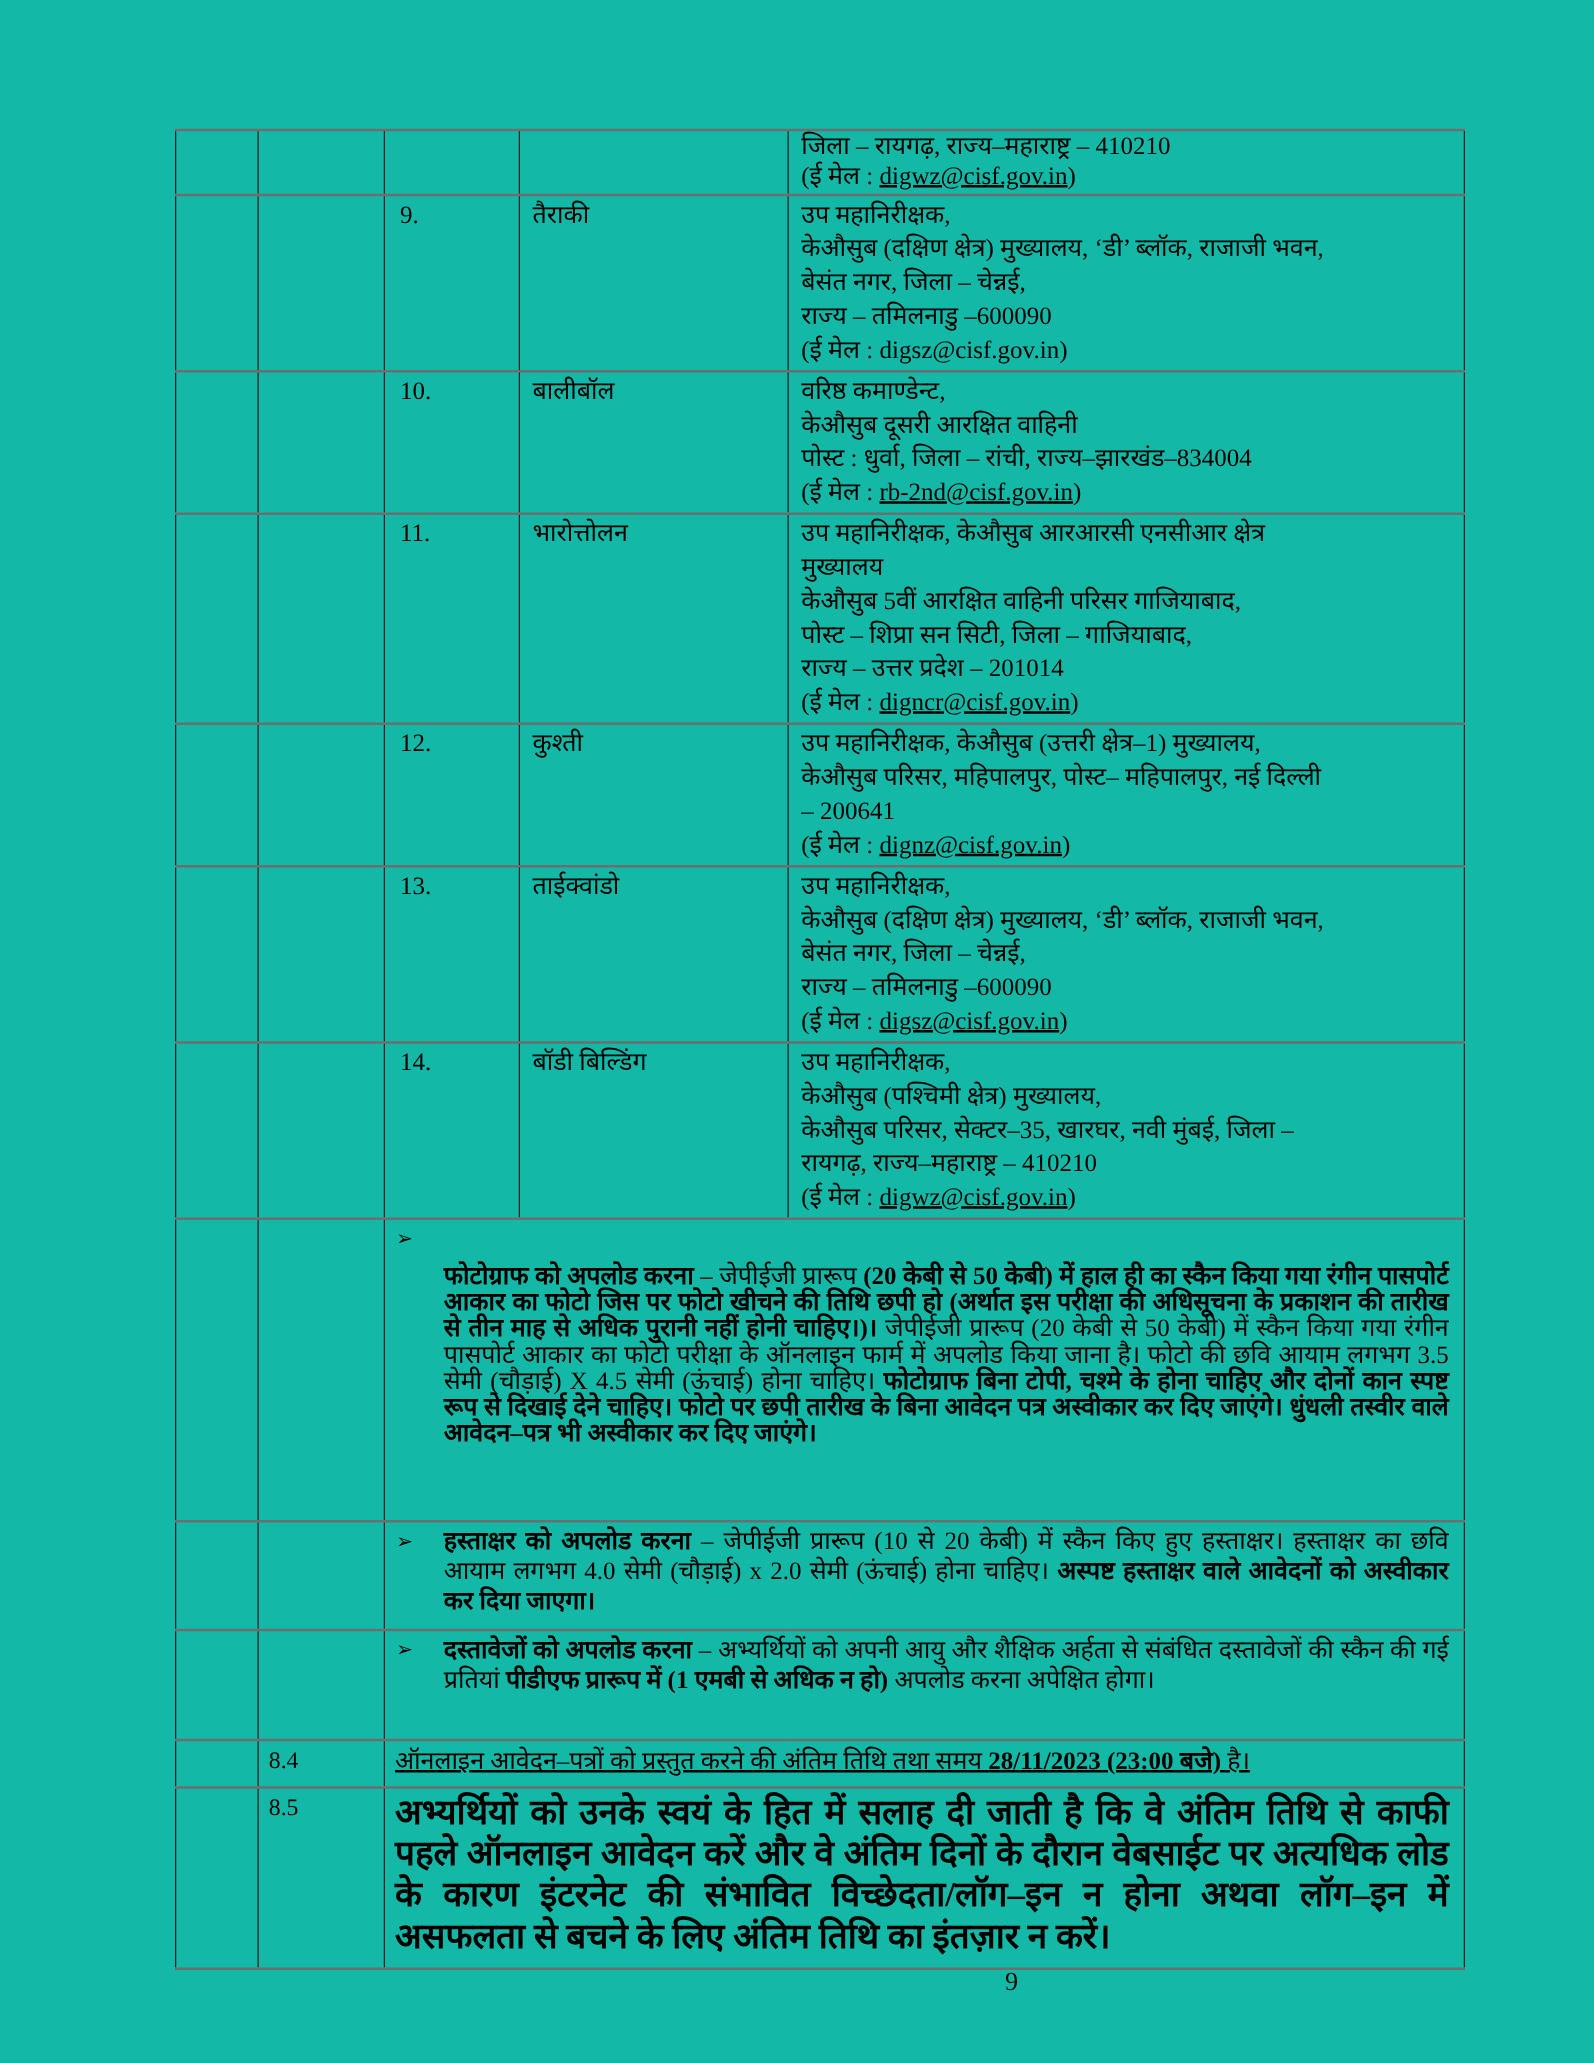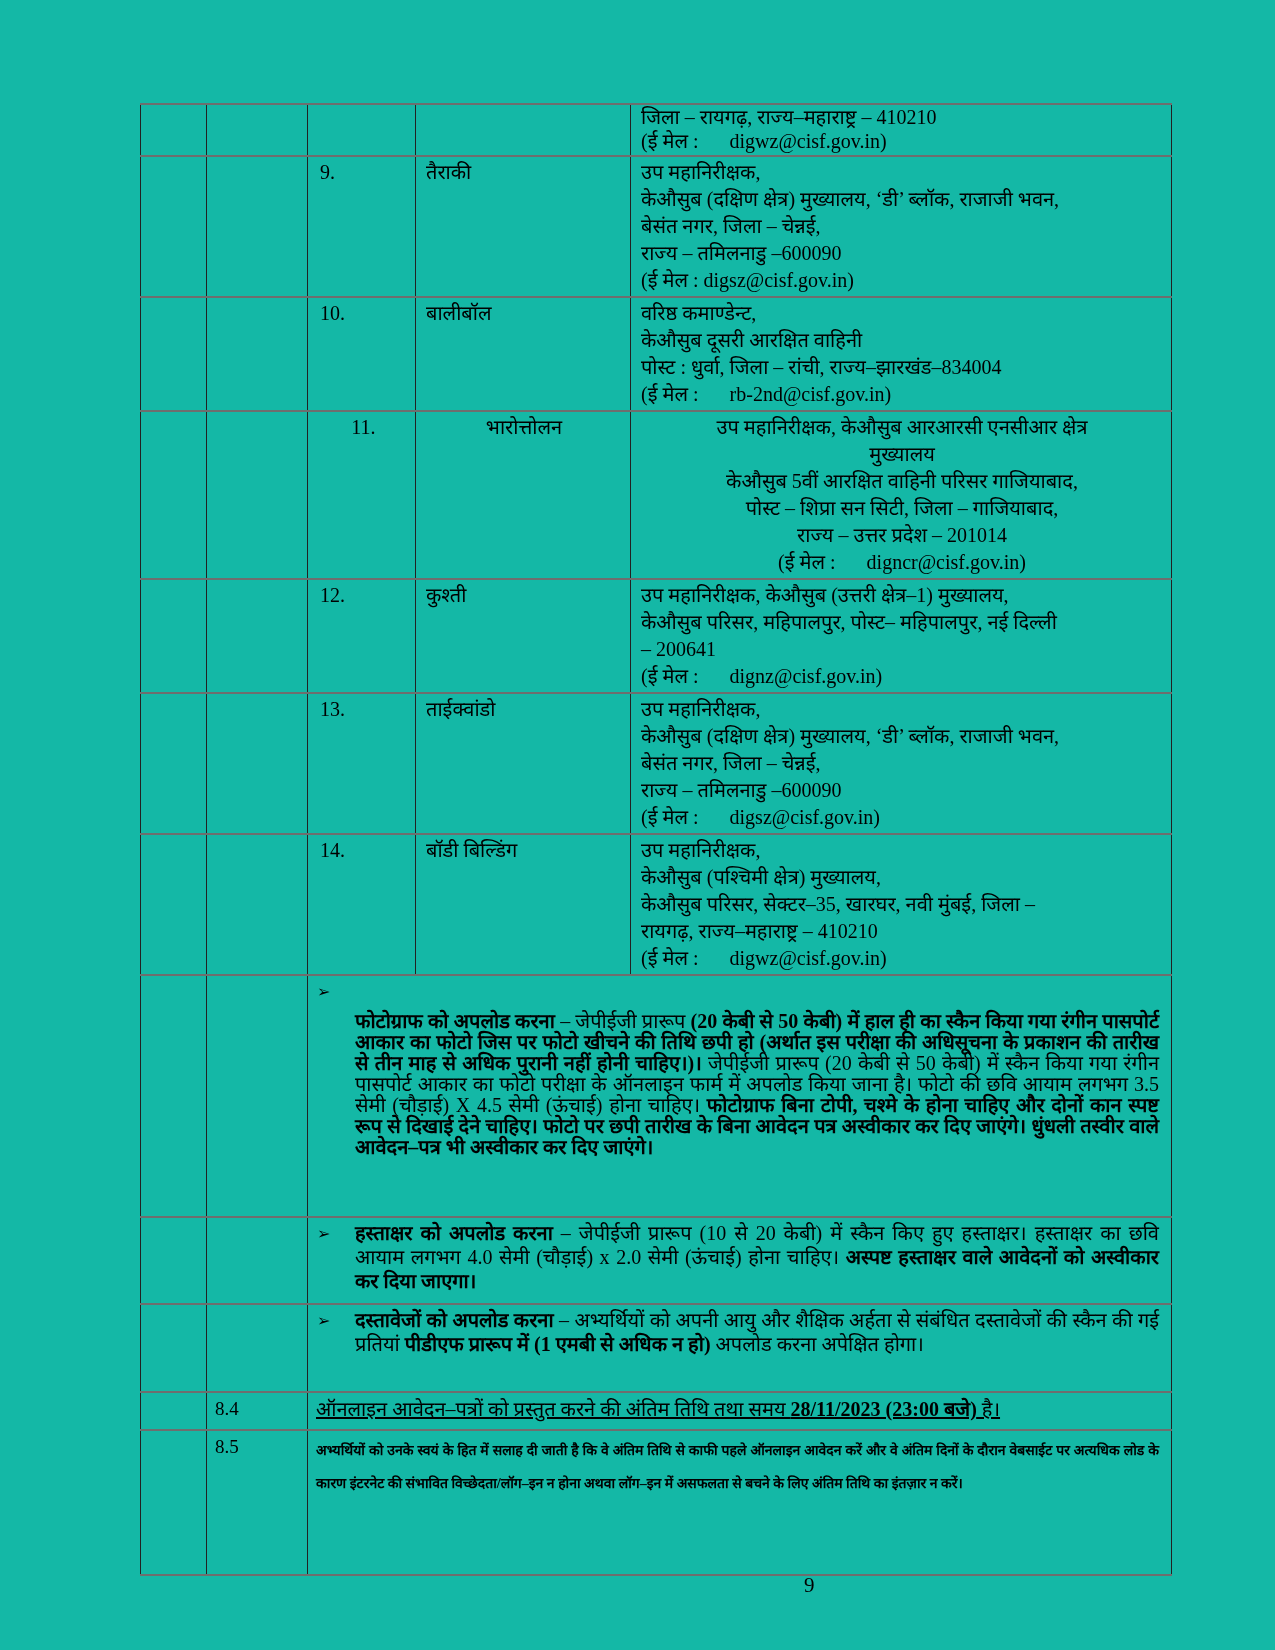--- a/index.html
+++ b/index.html
@@ -18,46 +18,46 @@
     vertical-align:top;
     border-left:1px solid #222;border-right:1px solid #222;
     border-top:2px solid #6e6e6e;border-bottom:2px solid #6e6e6e;
     font-size:20px;line-height:27px;
     padding:2px 8px 2px 10px;
     overflow:hidden;
   }
   tr.r-carry td{height:44px;line-height:24px;padding-top:0;}
   tr.r9  td{height:131px;}
   tr.r10 td{height:103px;}
-  tr.r11 td{height:151px;text-align:center;}
+  tr.r11 td{height:151px;}
   tr.r12 td{height:103px;}
   tr.r13 td{height:131px;}
   tr.r14 td{height:128px;}
   tr.r83 td{height:50px;}
   tr.rb1 td{height:234px;}
   tr.rb2 td{height:79px;}
   tr.rb3 td{height:80px;}
   tr.r84 td{height:30px;}
   tr.r85 td{height:137px;}
 
   td.sl{padding-left:12px;}
   td.num{padding-left:8px;font-size:19px;}
   td.addr div{white-space:nowrap;}
   .email{color:#000;}
-  .u{margin-left:26px;}
+  .u{text-decoration:underline;}
   .b{font-weight:bold;}
   .justify{text-align:justify;}
 
   td.content{padding:3px 12px 3px 5px;}
   .bullet{display:flex;align-items:flex-start;}
   .bm{width:38px;flex:0 0 38px;padding-left:4px;font-size:16px;line-height:26px;}
   .bt{flex:1;text-align:justify;line-height:24px;}
   tr.rb1 .bt{line-height:21px;margin-top:32px;}
 
-  tr.r85 td.content{font-weight:bold;font-size:14px;line-height:33px;padding-left:8px;}
+  tr.r85 td.content{font-weight:bold;font-size:28px;line-height:33px;padding-left:8px;}
   tr.r84 td.content{padding-left:8px;text-decoration:underline;}
 
   .page-num{
     position:absolute;left:804px;top:1572px;
     font-size:21px;line-height:26px;
   }
 </style>
 </head>
 <body>
 

